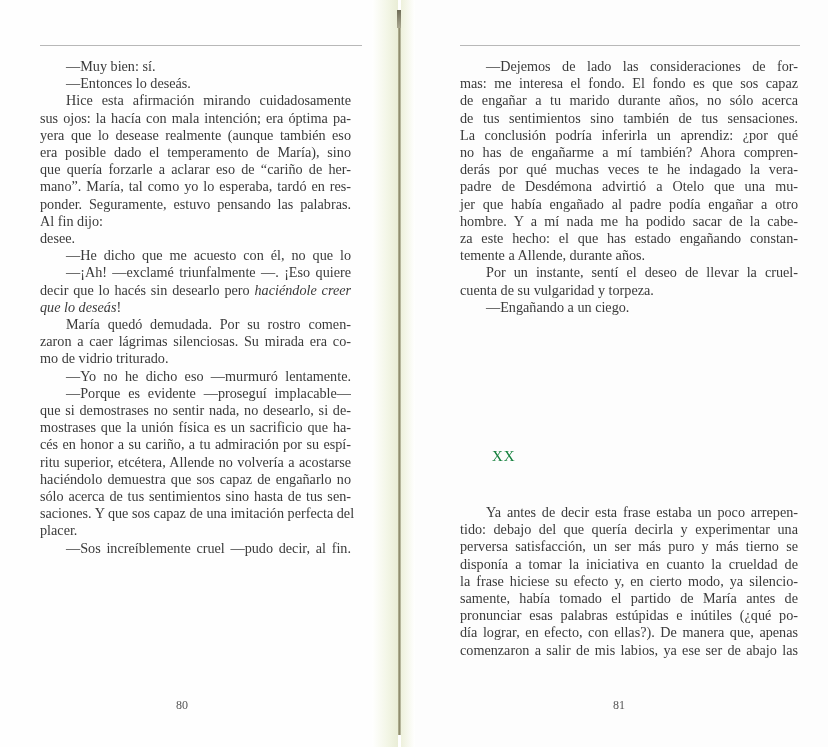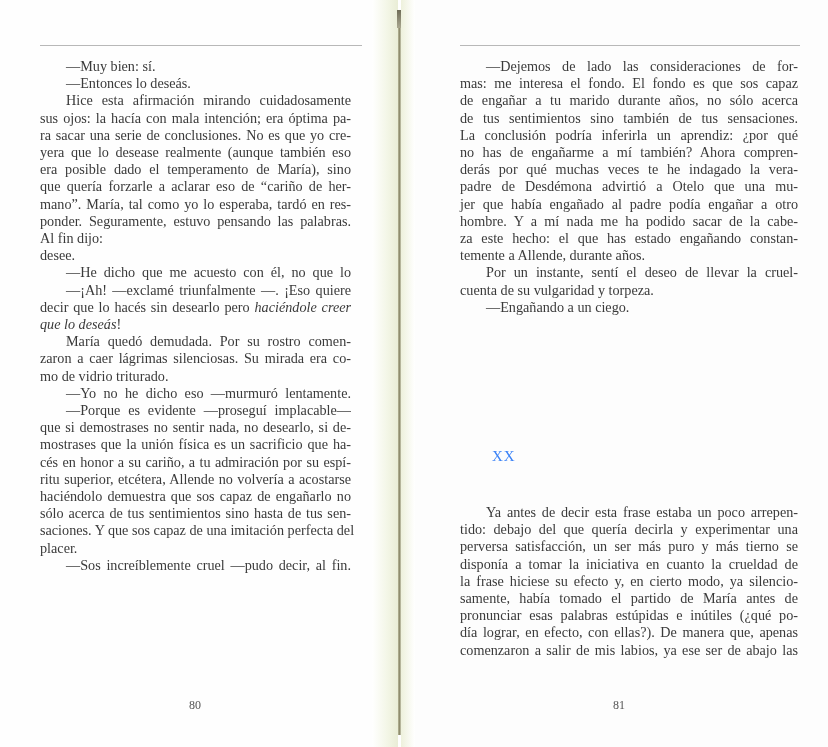--- a/index.html
+++ b/index.html
@@ -46,26 +46,26 @@
   .text-left { left:40px; top:58px; width:311px; }
   .text-right { left:460px; top:58px; width:338px; }
   .text-right-2 { left:460px; top:504px; width:338px; }
 
   .line { display:block; white-space:nowrap; text-align:justify; text-align-last:justify; }
   .line.last { text-align-last:left; }
   .line.indent { padding-left:26px; }
 
   .chapter-heading {
     position:absolute; left:492px; top:448px;
-    font-size:15px; letter-spacing:1px; color:#3b82f6;text-align:right;
+    font-size:15px; letter-spacing:1px; color:#15803d;text-align:right;
   }
   .folio {
     position:absolute; top:698px; font-size:12px; color:#555;
   }
-  .folio-left { left:189px; }
+  .folio-left { left:176px; }
   .folio-right { left:613px; }
   em { font-style:italic; }
 </style>
 </head>
 <body>
 
 <div class="page page-left"></div>
 <div class="page page-right"></div>
 <div class="gutter-shade-left"></div>
 <div class="gutter-shade-right"></div>
@@ -73,21 +73,20 @@
 <div class="gutter-top-dark"></div>
 
 <div class="rule rule-left"></div>
 <div class="rule rule-right"></div>
 
 <div class="text-block text-left" id="left-body">
     <span class="line indent last">—Muy bien: sí.</span>
     <span class="line indent last">—Entonces lo deseás.</span>
     <span class="line indent">Hice esta afirmación mirando cuidadosamente</span>
     <span class="line">sus ojos: la hacía con mala intención; era óptima pa-</span>
-    <span class="line">ra sacar una serie de conclusiones. No es que yo cre-</span>
     <span class="line">yera que lo desease realmente (aunque también eso</span>
     <span class="line">era posible dado el temperamento de María), sino</span>
     <span class="line">que quería forzarle a aclarar eso de “cariño de her-</span>
     <span class="line">mano”. María, tal como yo lo esperaba, tardó en res-</span>
     <span class="line">ponder. Seguramente, estuvo pensando las palabras.</span>
     <span class="line last">Al fin dijo:</span>
     <span class="line last">desee.</span>
     <span class="line indent">—He dicho que me acuesto con él, no que lo</span>
     <span class="line indent">—¡Ah! —exclamé triunfalmente —. ¡Eso quiere</span>
     <span class="line">decir que lo hacés sin desearlo pero <em>haciéndole creer</em></span>

